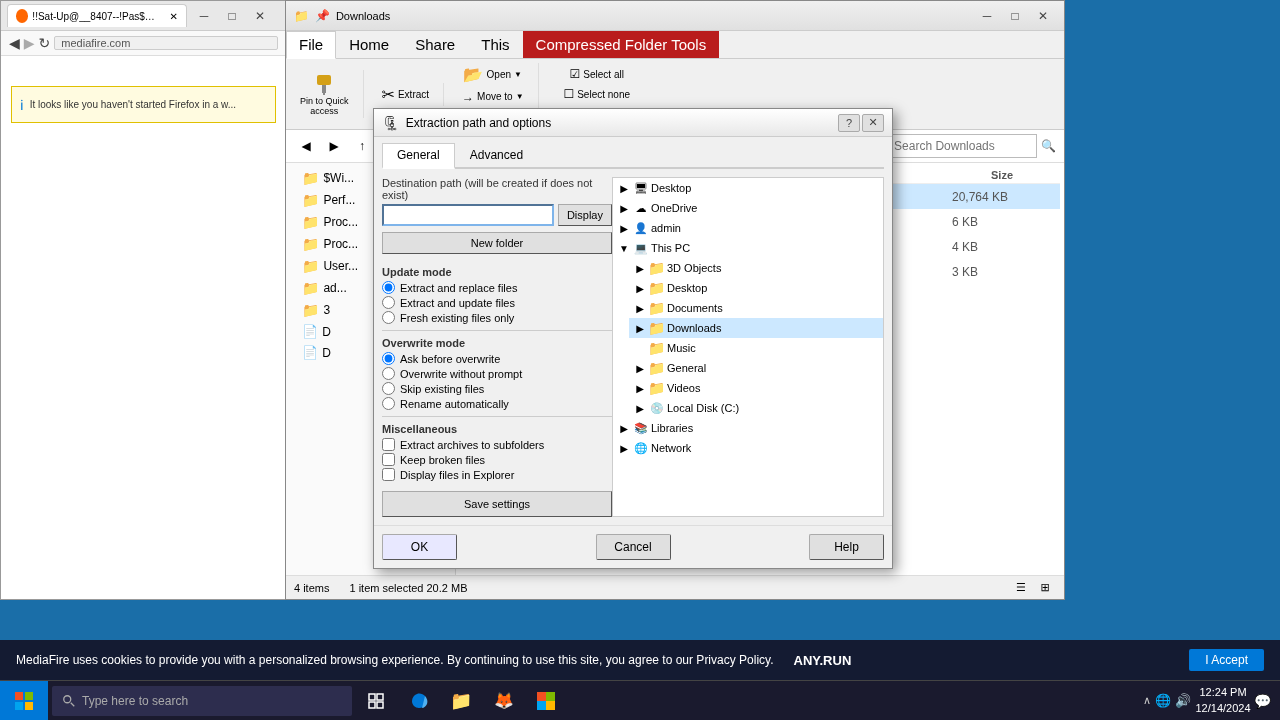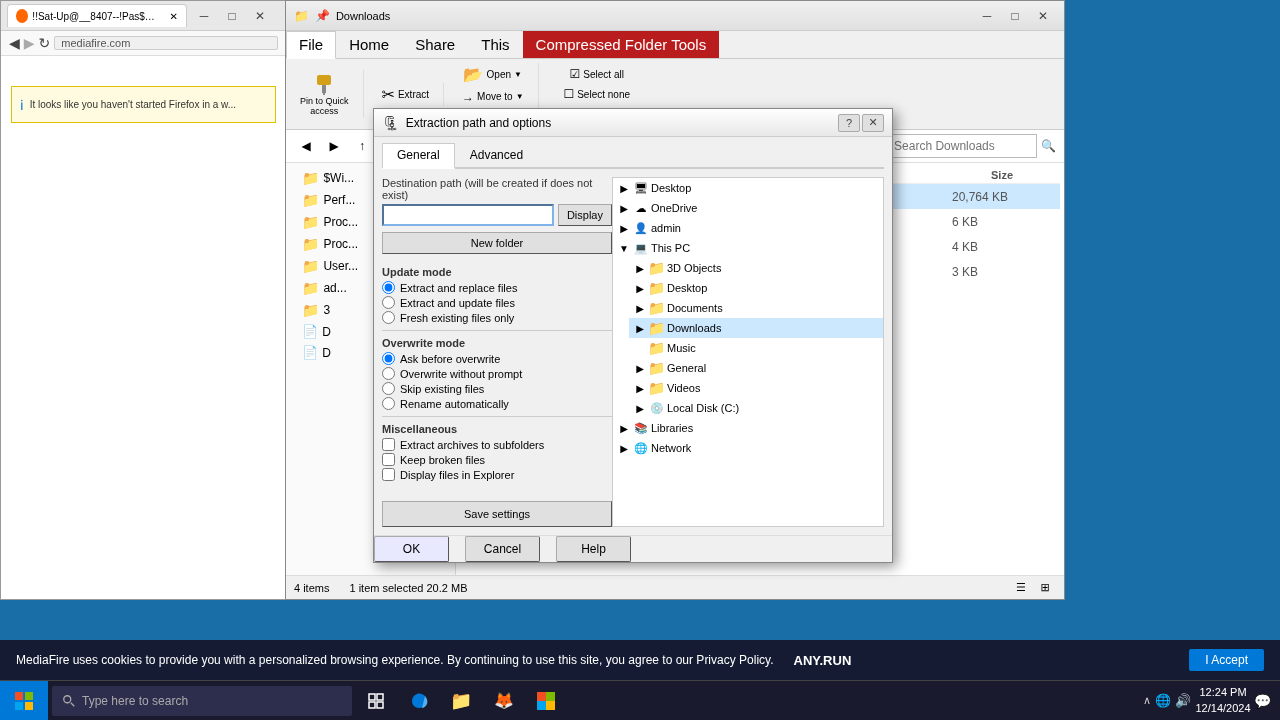--- a/index.html
+++ b/index.html
@@ -143,36 +143,36 @@
     .dest-path-input { flex: 1; height: 22px; border: 2px inset #7eb4ea; padding: 2px 4px; font-size: 11px; background: white; color: #000; font-weight: bold; }
     .dest-path-btn { height: 22px; padding: 0 8px; font-size: 11px; cursor: pointer; background: #e0e0e0; border: 1px outset #aaa; }
 
     .section-label { font-size: 11px; font-weight: bold; color: #333; margin: 6px 0 3px 0; }
     .radio-option { display: flex; align-items: center; gap: 5px; margin: 2px 0; font-size: 11px; cursor: pointer; }
     .radio-option input[type="radio"] { cursor: pointer; }
     .checkbox-option { display: flex; align-items: center; gap: 5px; margin: 2px 0; font-size: 11px; cursor: pointer; }
     .checkbox-option input[type="checkbox"] { cursor: pointer; }
 
     .save-settings-btn {
-      width: 100%; height: 26px; margin-top: 18px; background: #e0e0e0;
+      width: 100%; height: 26px; margin-top: 8px; background: #e0e0e0;
       border: 1px outset #aaa; font-size: 11px; cursor: pointer;
     }
 
     .section-divider { border: none; border-top: 1px solid #ccc; margin: 6px 0; }
 
     
     .tree-item { display: flex; align-items: center; gap: 2px; padding: 2px 4px; font-size: 11px; cursor: pointer; }
     .tree-item.selected { background: #cce8ff; }
     .tree-expand { width: 14px; text-align: center; font-size: 10px; cursor: pointer; }
     .tree-icon { width: 16px; height: 16px; display: inline-flex; align-items: center; justify-content: center; }
     .tree-label { font-size: 11px; }
     .tree-children { padding-left: 16px; }
 
     .dialog-footer {
-      display: flex; justify-content: flex-start; gap: 16px; padding: 0;
+      display: flex; justify-content: space-between; gap: 16px; padding: 8px;
       border-top: 1px solid #ddd;
     }
     .dialog-action-btn {
       width: 75px; height: 26px; font-size: 12px; cursor: pointer;
       background: #e0e0e0; border: 1px outset #aaa; border-radius: 2px;
     }
     .dialog-action-btn.primary { background: #e8e8ff; }
 
     
     .cookie-bar {

